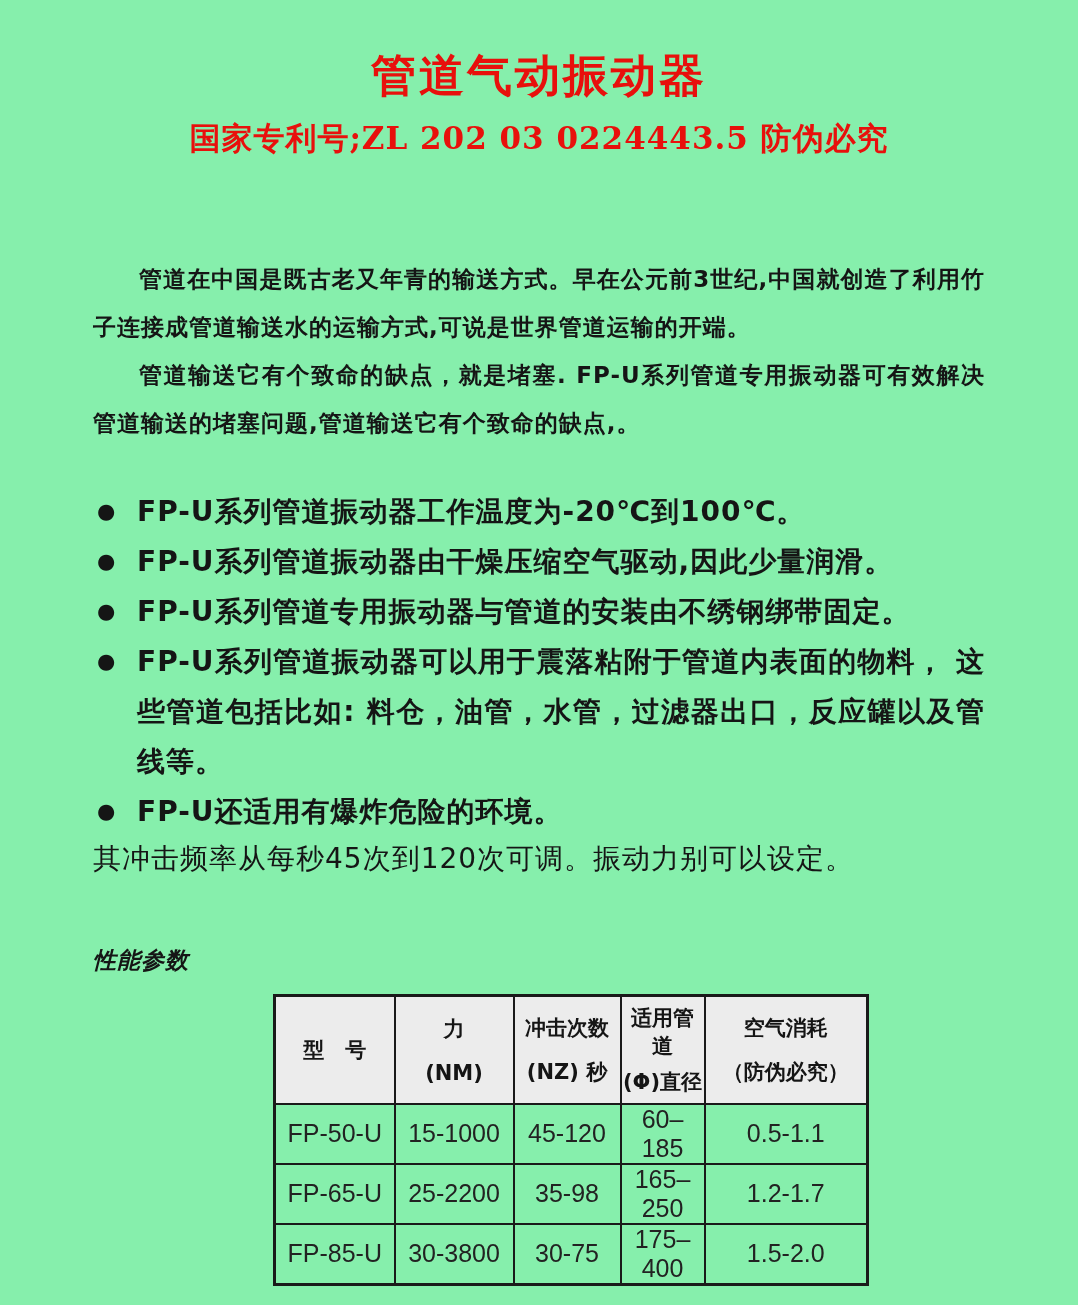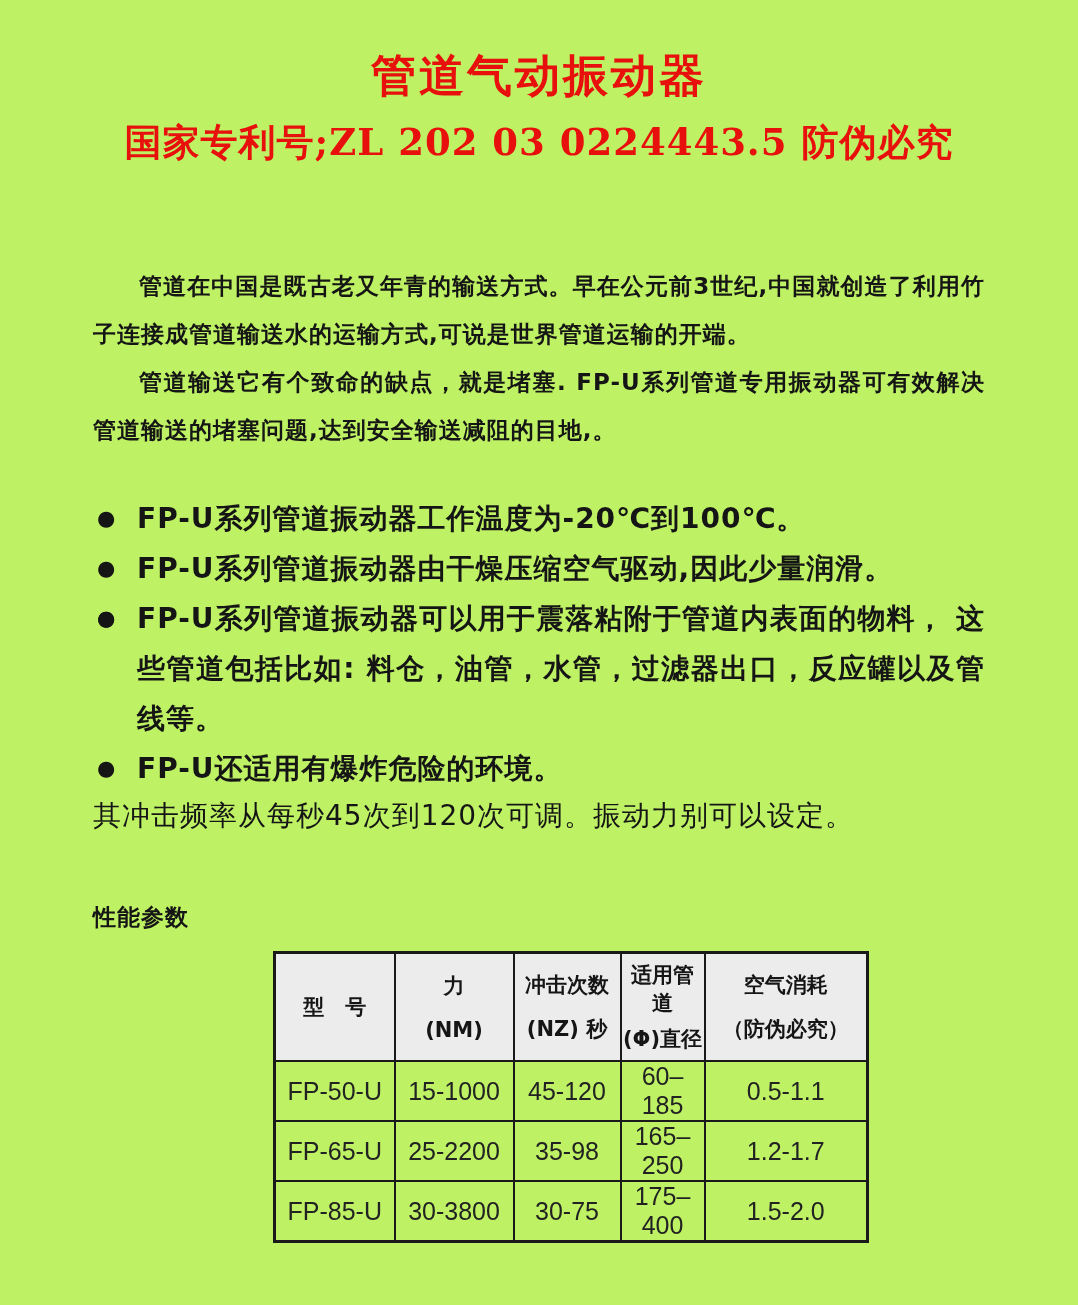--- a/index.html
+++ b/index.html
@@ -1,40 +1,40 @@
 <!DOCTYPE html>
 <html><head>
 <meta charset="utf-8">
 <style>
   * { margin: 0; padding: 0; box-sizing: border-box; }
   html, body { background: #ffffff; }
   .page {
     position: relative;
     width: 1078px;
     height: 1305px;
-    background: #bef264;
+    background: #86efac;
     overflow: hidden;
     font-family: "DejaVu Sans", sans-serif;
     color: #151515;
   }
   .doc-title {
     margin-top: 50px;
     text-align: center;
     font-family: "DejaVu Serif", serif;
     font-size: 45px;
     line-height: 1.15;
     font-weight: bold;
     color: #e8100c;
     letter-spacing: 3px;
   }
   .doc-subtitle {
     margin-top: 18px;
     text-align: center;
     font-family: "DejaVu Serif", serif;
-    font-size: 37px;
+    font-size: 31px;
     line-height: 1.2;
     font-weight: bold;
     color: #e8100c;
     letter-spacing: 1px;
   }
   .content { margin: 0 93px; }
   .paragraphs { margin-top: 98px; }
   .para {
     font-size: 23px;
     line-height: 48px;
@@ -66,20 +66,21 @@
     font-size: 28px;
     line-height: 44px;
     font-weight: normal;
     letter-spacing: 1px;
   }
   .perf-label {
     margin-top: 64px;
     font-size: 23px;
     font-weight: bold;
     letter-spacing: 1px;
+    font-style: italic;
   }
   table.spec {
     margin: 18px 0 0 180px;
     border-collapse: collapse;
     border: 3px solid #1a1a1a;
     table-layout: fixed;
   }
   .spec th, .spec td { border: 2px solid #1a1a1a; }
   .spec thead th {
     height: 106px;
@@ -116,34 +117,35 @@
 
 <div class="page">
 
   <h1 class="doc-title">管道气动振动器</h1>
   <h2 class="doc-subtitle">国家专利号;ZL 202 03 0224443.5 防伪必究</h2>
 
   <div class="content">
 
     <div class="paragraphs">
       <p class="para">管道在中国是既古老又年青的输送方式。早在公元前3世纪,中国就创造了利用竹子连接成管道输送水的运输方式,可说是世界管道运输的开端。</p>
-      <p class="para">管道输送它有个致命的缺点，就是堵塞. FP-U系列管道专用振动器可有效解决管道输送的堵塞问题,达到安全输送减阻的目地,。</p>
+      <p class="para">管道输送它有个致命的缺点，就是堵塞. FP-U系列管道专用振动器可有效解决管道输送的堵塞问题,管道输送它有个致命的缺点,。</p>
     </div>
 
     <ul class="bullets">
       <li class="bullet">
         <span class="dot">●</span>
         <span>FP-U系列管道振动器工作温度为-20℃到100℃。</span>
       </li>
       <li class="bullet">
         <span class="dot">●</span>
         <span>FP-U系列管道振动器由干燥压缩空气驱动,因此少量润滑。</span>
       </li>
       <li class="bullet">
         <span class="dot">●</span>
+        <span>FP-U系列管道专用振动器与管道的安装由不绣钢绑带固定。</span>
       </li>
       <li class="bullet">
         <span class="dot">●</span>
         <span>FP-U系列管道振动器可以用于震落粘附于管道内表面的物料， 这些管道包括比如: 料仓，油管，水管，过滤器出口，反应罐以及管线等。</span>
       </li>
       <li class="bullet">
         <span class="dot">●</span>
         <span>FP-U还适用有爆炸危险的环境。</span>
       </li>
     </ul>

